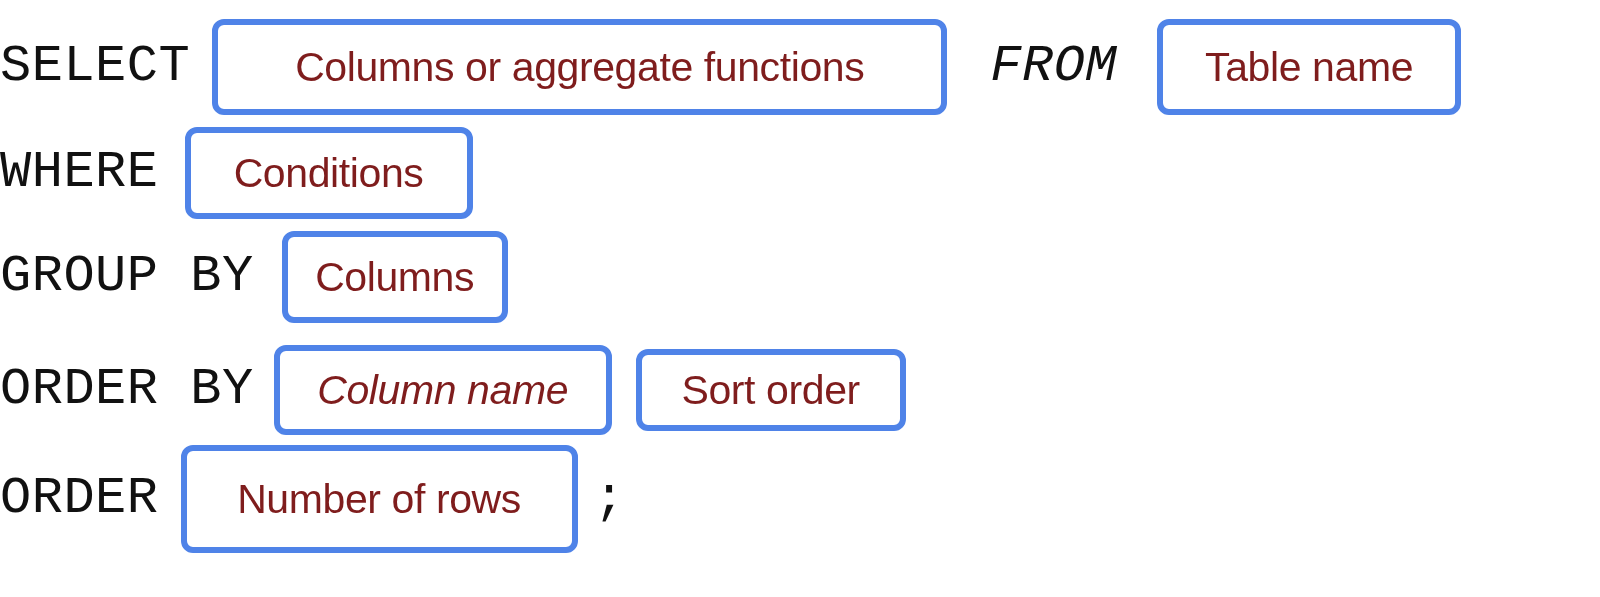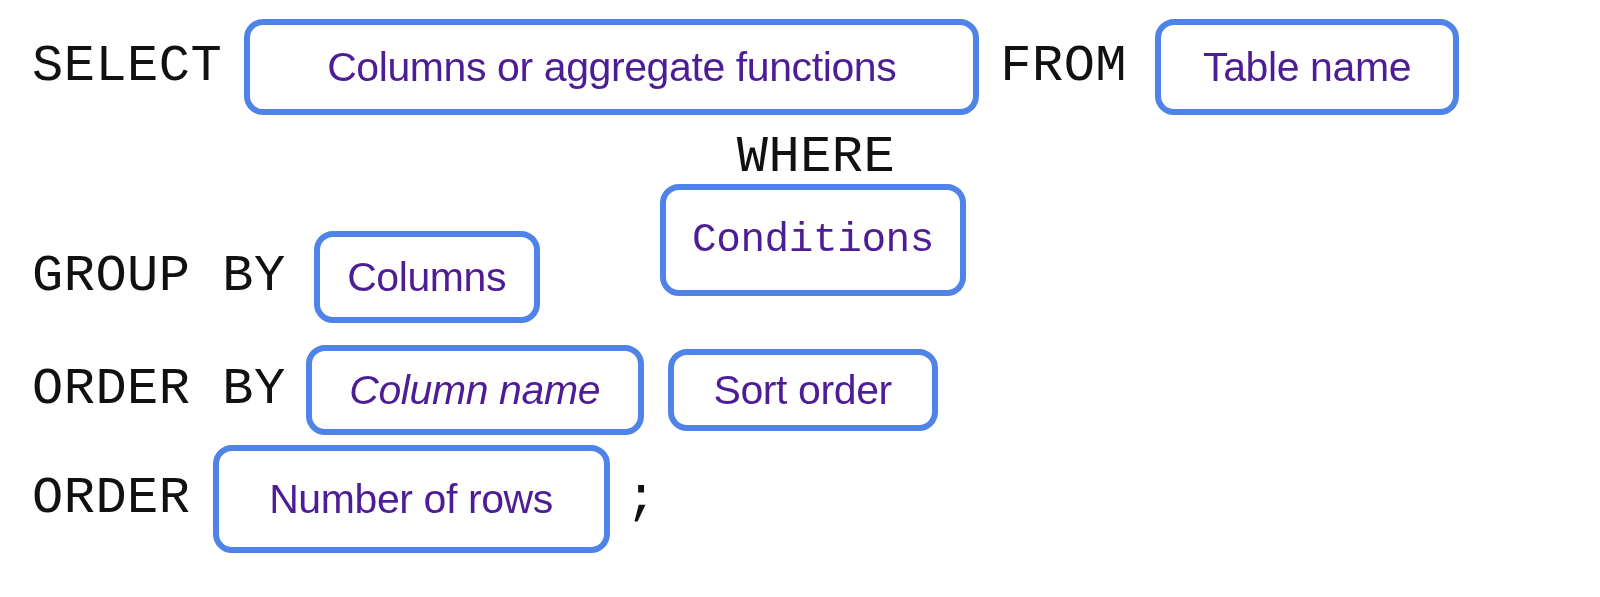--- a/index.html
+++ b/index.html
@@ -21,70 +21,69 @@
   .row {
     position: absolute;
     left: 0;
     width: 1600px;
     display: flex;
     flex-direction: row;
     align-items: center;
     gap: 0;
   }
   .row-1 { top: 8px;   height: 118px; }
-  .row-2 { top: 132px; height: 106px; flex-direction: column; }
+  .row-2 { top: 120px; height: 106px; }
   .row-3 { top: 224px; height: 106px; }
   .row-4 { top: 338px; height: 104px; align-items: center; }
   .row-5 { top: 444px; height: 110px; }
 
   .keyword {
     font-family: "Liberation Mono", "DejaVu Sans Mono", monospace;
     font-size: 52px;
     font-weight: 400;
     line-height: 1;
     color: #111111;
     letter-spacing: 0.5px;
     white-space: pre;
-    padding-left: 32px;
     flex: 0 0 auto;
   }
 
   .semicolon {
     font-family: "Liberation Mono", "DejaVu Sans Mono", monospace;
     font-size: 52px;
     color: #111111;
     line-height: 1;
     margin-left: 16px;
     flex: 0 0 auto;
   }
 
   .slot {
     box-sizing: border-box;
     background: #ffffff;
     border: 6px solid #4F83E8;
-    border-radius: 19px;
+    border-radius: 12px;
     display: flex;
     align-items: center;
     justify-content: center;
     font-family: "Liberation Sans", "DejaVu Sans", sans-serif;
     font-size: 41px;
     font-weight: 500;
-    color: #4c1d95;
+    color: #7f1d1d;
     letter-spacing: -0.4px;
     white-space: nowrap;
     flex: 0 0 auto;
     padding: 0 26px;
   }
 
   
   .slot-select   { margin-left: 22px; height: 96px;  min-width: 735px; }
-  .slot-from     { margin-left: 28px; height: 96px;  min-width: 304px; }
-  .kw-from       { margin-left: 21px; padding-left: 0; }
+  .slot-from     { margin-left: 40px; height: 96px;  min-width: 304px; }
+  .kw-from       { margin-left: 43px; padding-left: 0; font-style: italic; }
 
-  .slot-where    { margin-left: 26px; height: 112px;  min-width: 288px; font-family: Liberation Mono, monospace; }
+  .slot-where    { margin-left: 26px; height: 92px;  min-width: 288px; }
   .slot-groupby  { margin-left: 28px; height: 92px;  min-width: 226px; }
   .slot-ordercol { margin-left: 20px; height: 90px;  min-width: 338px; font-style: italic; }
   .slot-ordersort{ margin-left: 24px; height: 82px;  min-width: 270px; }
   .slot-limit    { margin-left: 22px; height: 108px;  min-width: 397px; }
 </style>
 </head>
 <body>
 
 <div id="canvas">
 

